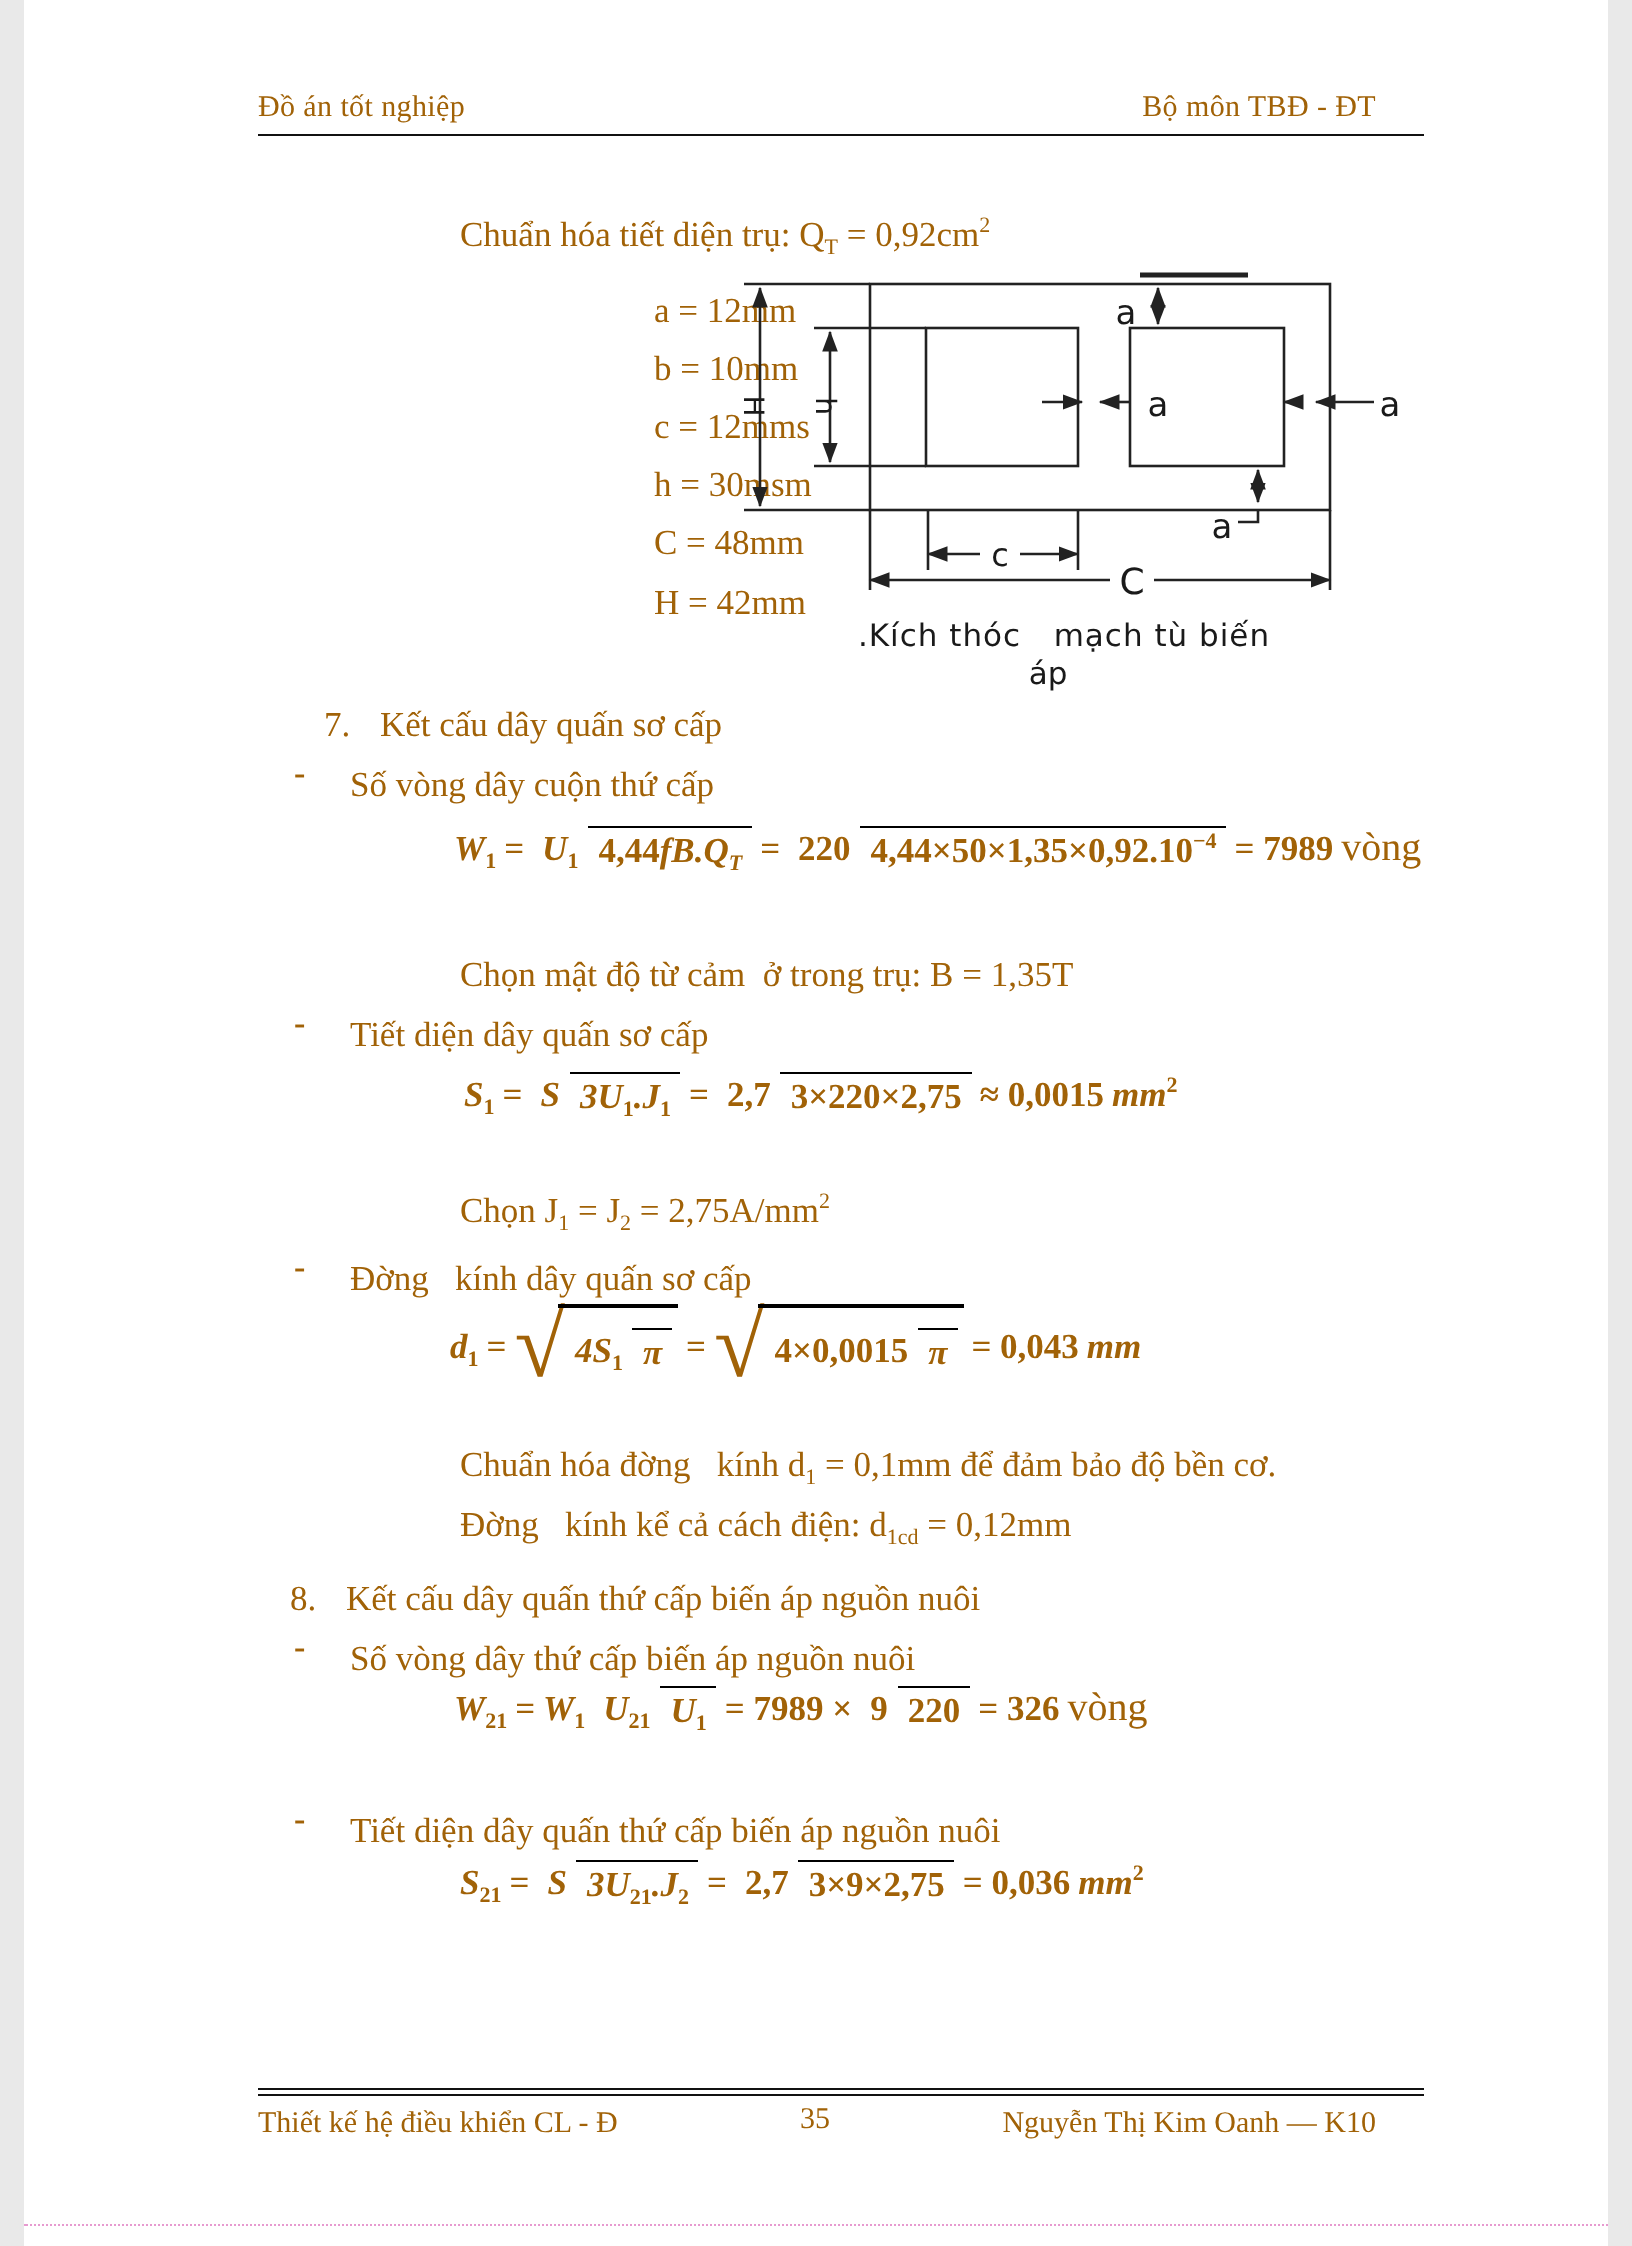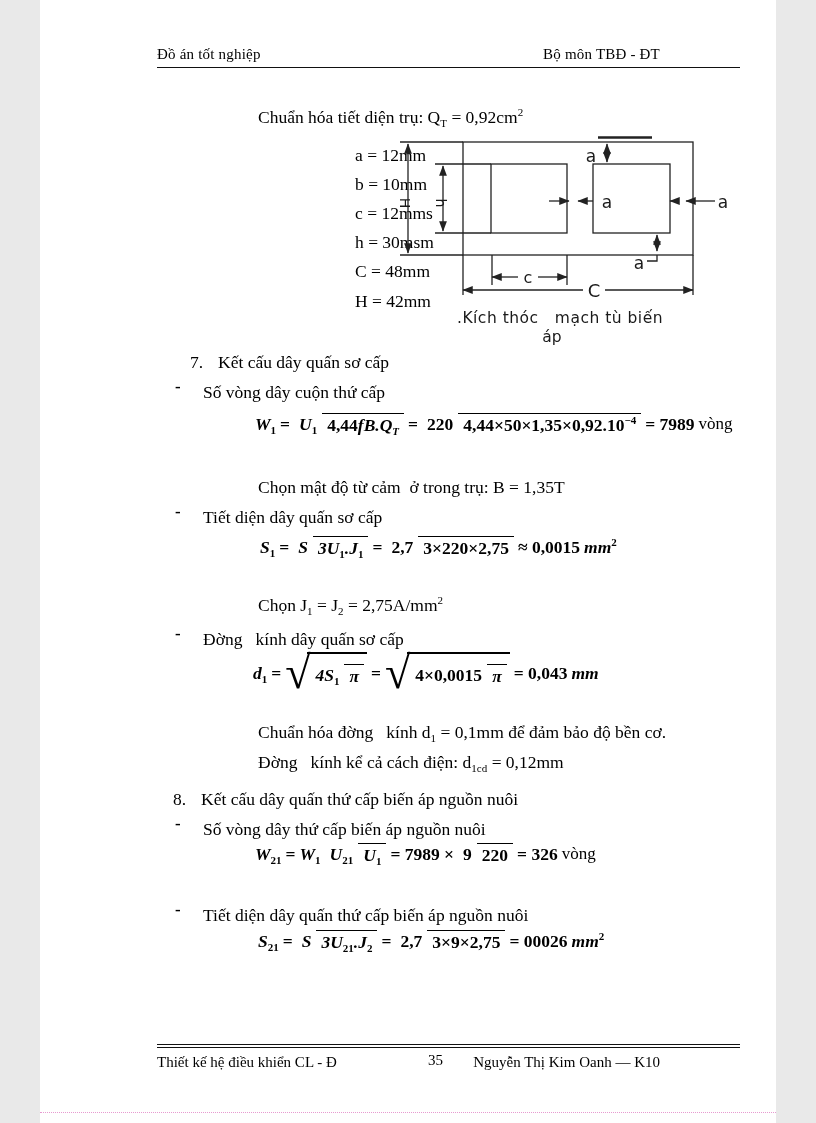--- a/index.html
+++ b/index.html
@@ -1,39 +1,39 @@
 <!DOCTYPE html>
 <html><head>
 <meta charset="utf-8">
 <style>
   html,body{margin:0;padding:0;background:#e9e9e9;}
   .page{
-    position:relative;width:736px;height:1123px;margin:0 auto;background:#ffffff;
-    font-family:"Liberation Serif", serif;color:#000000;overflow:hidden;
+    position:relative;width:792px;height:1123px;margin:0 auto;background:#ffffff;
+    font-family:"Liberation Serif", serif;color:#a16207;overflow:hidden;
   }
   [data-bind]{white-space:pre-wrap;}
   .abs{position:absolute;}
   .hdr{font-size:15px;letter-spacing:.2px;}
   .hdr-rule{border-top:1.4px solid #111;}
   .ftr{font-size:15px;}
   .ftr-rule{border-top:1.3px solid #111;border-bottom:1.2px solid #111;height:2.4px;}
   .doc-title{font-size:17.5px;}
   .dim-item{font-size:17.5px;}
   .body-text{font-size:17.5px;}
   .bullet{font-size:17px;font-weight:bold;}
   .sec-num{font-size:17.5px;}
   sub.s{font-size:11px;vertical-align:-4px;line-height:0;}
   sup.s{font-size:11px;vertical-align:7px;line-height:0;}
   
   .formula{display:flex;align-items:center;font-weight:bold;font-size:17.5px;gap:4px;}
   .formula .var{font-style:italic;}
   .frac{display:inline-flex;flex-direction:row;align-items:center;line-height:1.15;}
   .frac .num{padding:0 5px 1px 5px;}
   .frac .den{padding:1px 5px 0 5px;border-top:1.6px solid #000;}
-  .unit{font-weight:normal;font-size:17px;text-align:right;}
+  .unit{font-weight:normal;font-size:20px;text-align:right;}
   .unit-bi{font-weight:bold;font-style:italic;}
   .sqrt{display:inline-flex;align-items:stretch;}
   .sqrt .rad{font-size:46px;font-weight:normal;line-height:.92;align-self:flex-start;margin-right:-3px;}
   .sqrt .sqrt-body{border-top:2px solid #000;padding:2px 3px 0 3px;display:flex;align-items:center;}
   
   .diagram svg text{font-family:"DejaVu Sans", sans-serif;}
   .dotted-bottom{border-top:1.6px dotted #e79ad0;}
 </style>
 </head>
 <body>
@@ -234,21 +234,21 @@
     <span data-bind="f_s21.eq1">=</span>
     <span class="frac">
       <span class="num var" data-bind="f_s21.num1">S</span>
       <span class="den"><span class="var" data-bind="f_s21.den1a">3U</span><sub class="s" data-bind="f_s21.den1_sub1">21</sub><span class="var" data-bind="f_s21.den1b">.J</span><sub class="s" data-bind="f_s21.den1_sub2">2</sub></span>
     </span>
     <span data-bind="f_s21.eq2">=</span>
     <span class="frac">
       <span class="num" data-bind="f_s21.num2">2,7</span>
       <span class="den" data-bind="f_s21.den2">3×9×2,75</span>
     </span>
-    <span data-bind="f_s21.res">= 00026</span>
+    <span data-bind="f_s21.res">= 0,036</span>
     <span><span class="unit-bi" data-bind="f_s21.unit">mm</span><sup class="s" data-bind="f_s21.unit_sup">2</sup></span>
   </div>
 
   <div class="abs ftr-rule" style="left:117px;top:1044px;width:583px;"></div>
   <div class="abs ftr" style="left:117px;top:1054px;" data-bind="footer.left">Thiết kế hệ điều khiển CL - Đ</div>
   <div class="abs ftr" style="left:388px;top:1052px;" data-bind="footer.page_number">35</div>
   <div class="abs ftr" style="right:116px;top:1054px;" data-bind="footer.right">Nguyễn Thị Kim Oanh — K10</div>
 
   <div class="abs dotted-bottom" style="left:0;top:1112px;width:816px;"></div>
 

